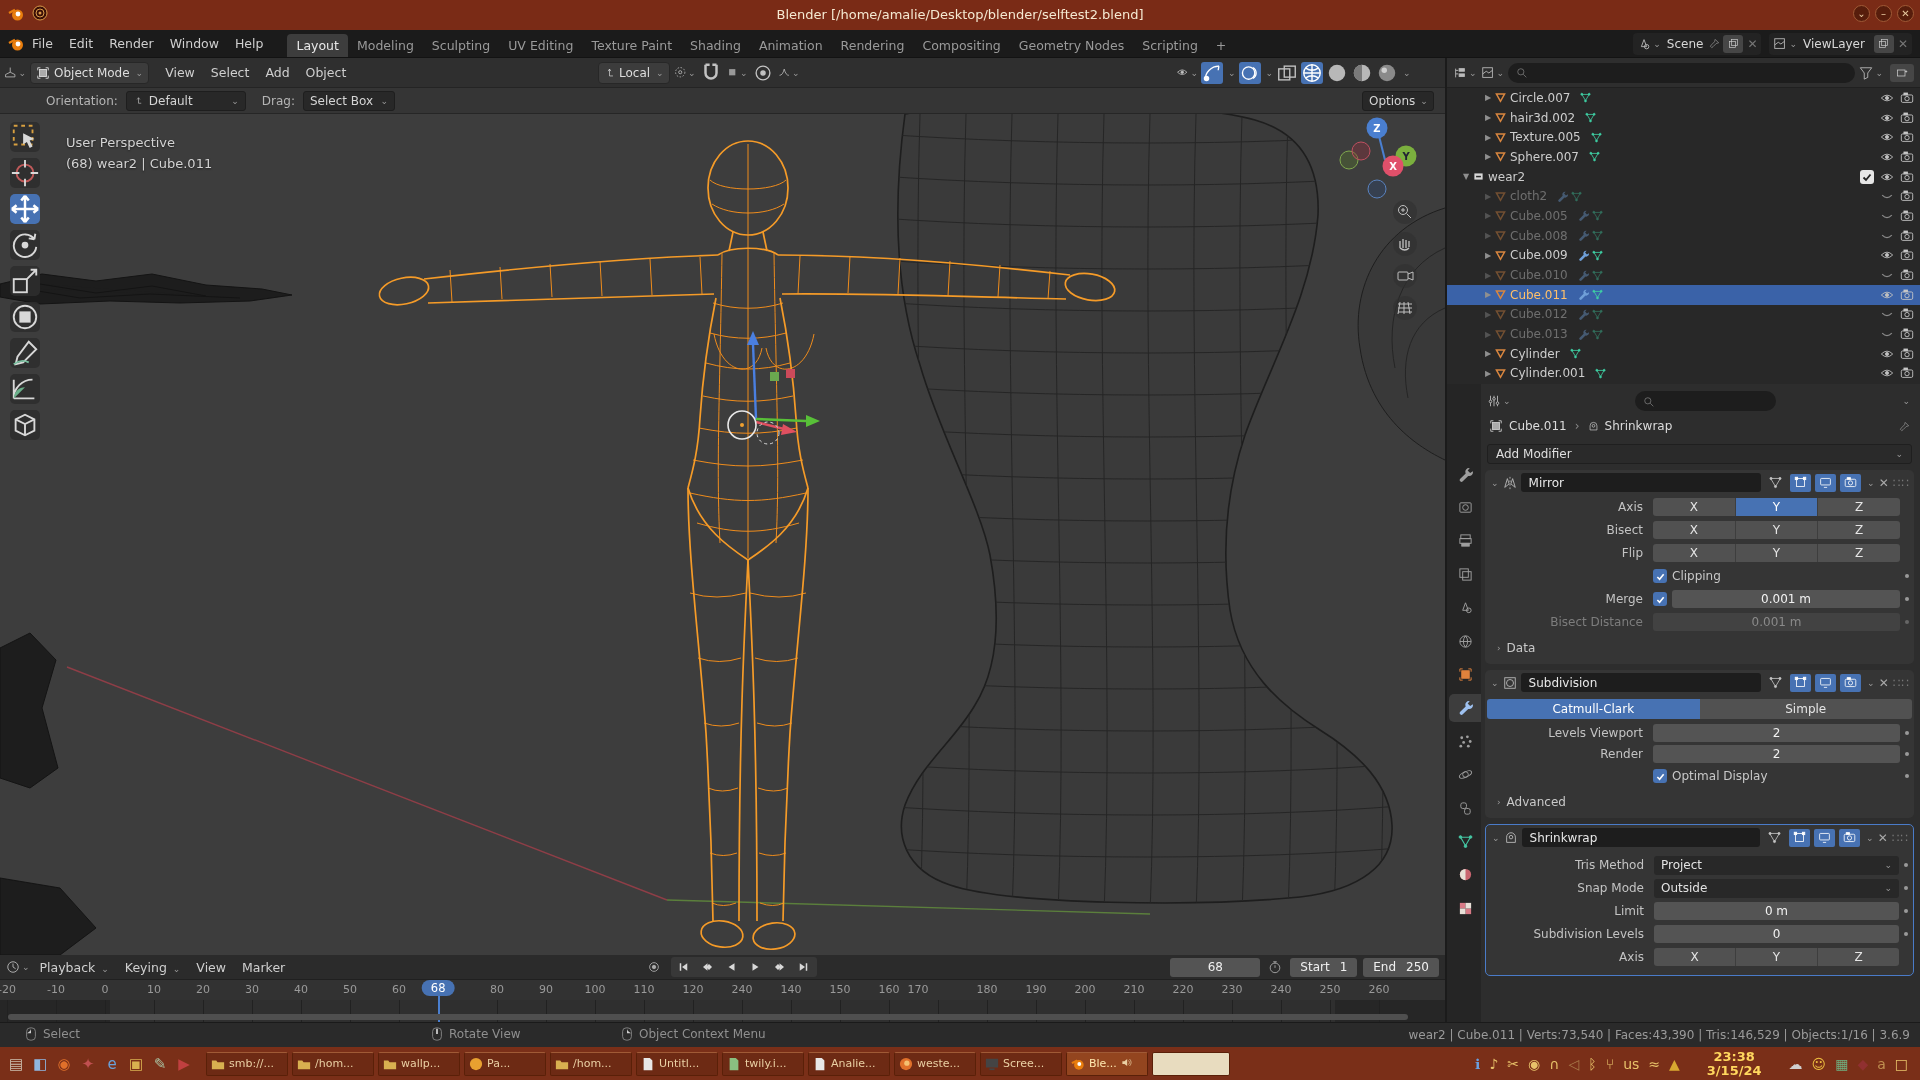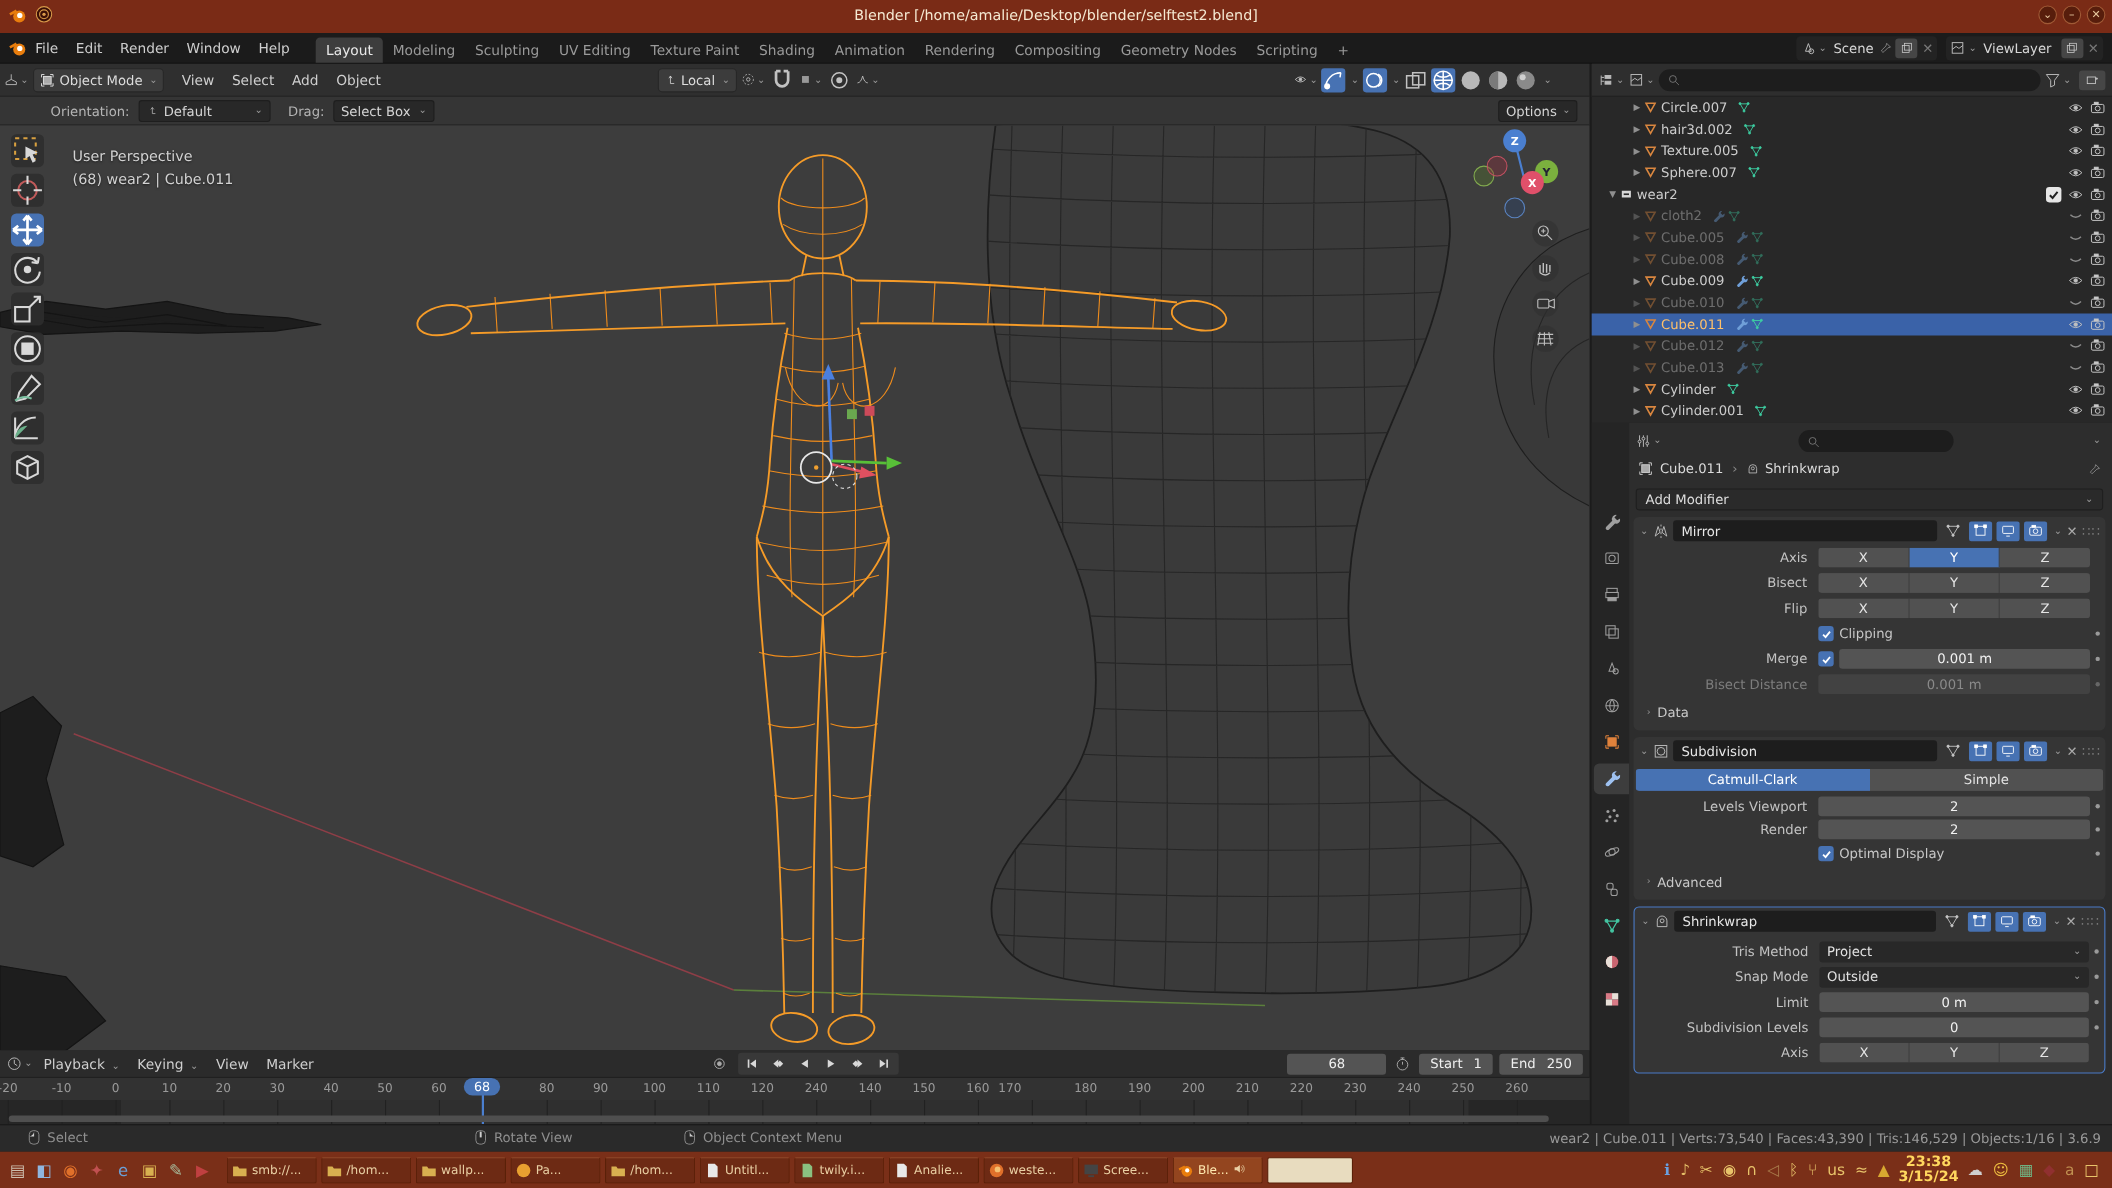--- a/index.html
+++ b/index.html
@@ -1856,21 +1856,21 @@
         <span style="color: rgb(232, 195, 106);">✂</span>
         <span style="color: rgb(232, 195, 106);">◉</span>
         <span style="color: rgb(232, 195, 106);">∩</span>
         <span style="color: rgb(168, 122, 74);">◁</span>
         <span style="color: rgb(232, 195, 106);">ᛒ</span>
         <span style="color: rgb(232, 195, 106);">⑂</span>
         <span style="color: rgb(232, 195, 106);">us</span>
         <span style="color: rgb(232, 195, 106);">≈</span>
         <span style="color: rgb(216, 168, 48);">▲</span>
       </div>
-    <div id="clock" style="margin:0 4px">
+    <div id="clock" style="margin:0 23px">
       <div>23:38</div>
       <div>3/15/24</div>
     </div>
     <div id="trayR" class="tray" style="margin-right:8px">
         <span style="color: rgb(207, 207, 207);">☁</span>
         <span style="color: rgb(240, 192, 64);">☺</span>
         <span style="color: rgb(112, 176, 128);">▦</span>
         <span style="color: rgb(144, 48, 48);">◆</span>
         <span style="color: rgb(192, 144, 80);">a</span>
         <span style="color: rgb(232, 195, 106);">□</span>

